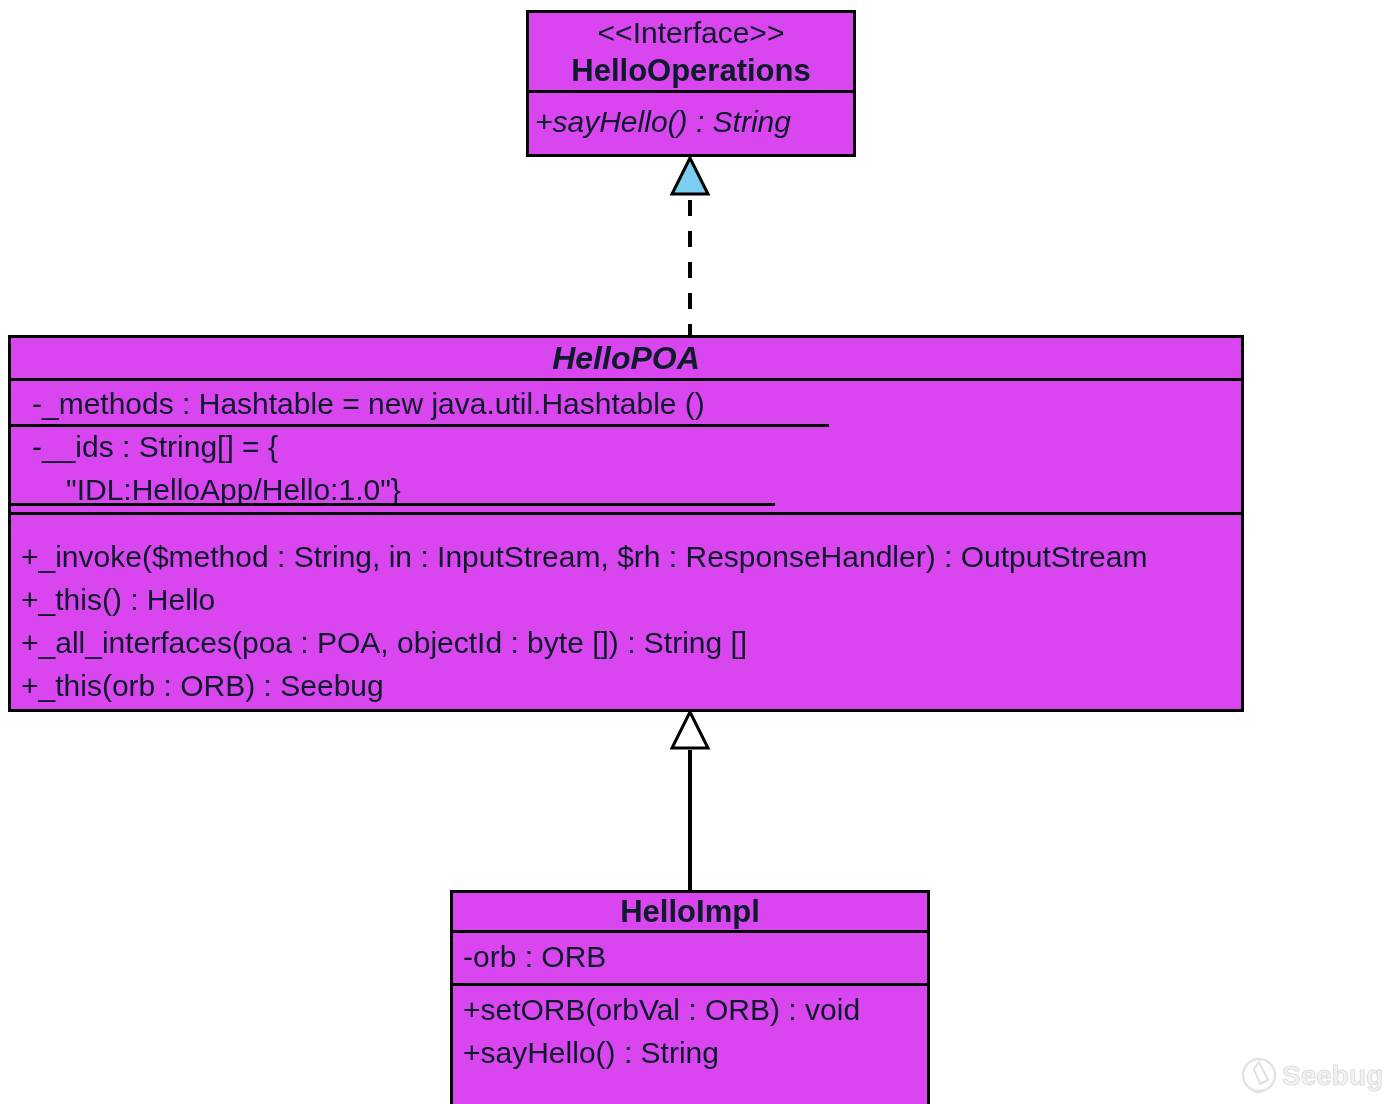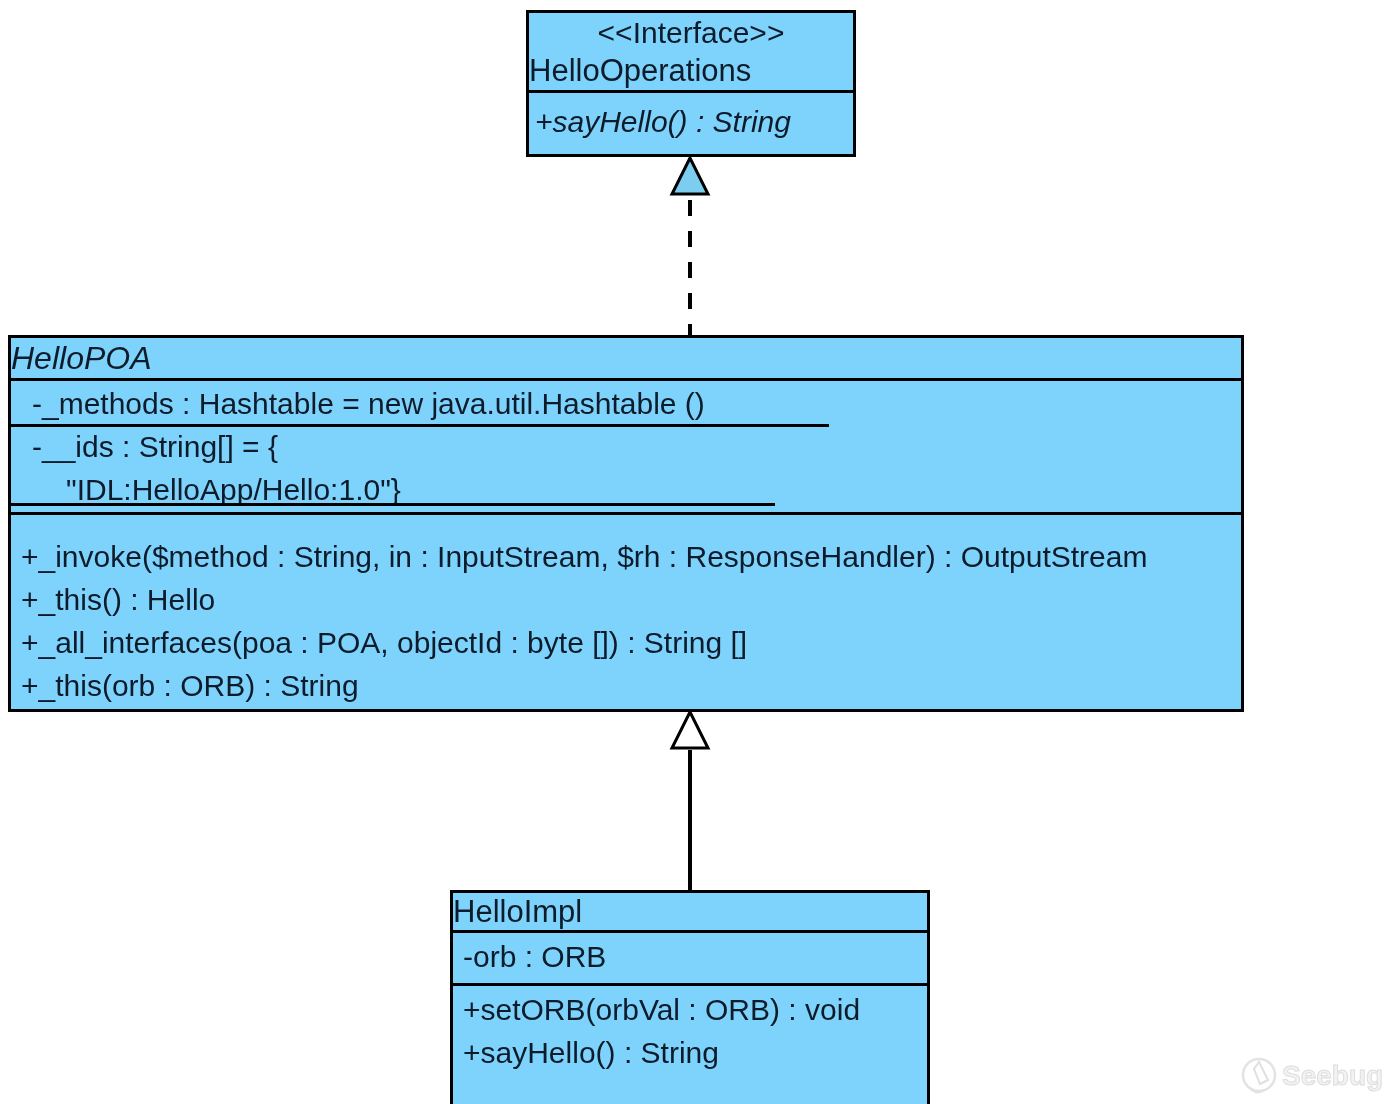--- a/index.html
+++ b/index.html
@@ -12,38 +12,38 @@
     position: relative;
     width: 1386px;
     height: 1104px;
     background: #ffffff;
     overflow: hidden;
   }
   
   .uml-box {
     position: absolute;
     box-sizing: border-box;
-    background: #7dd3fc;
+    background: #d946ef;
     border: 3px solid #000000;
     display: flex;
     flex-direction: column;
     color: #0d1b2a;
   }
   .cmp {
     box-sizing: border-box;
     position: relative;
   }
   .cmp + .cmp {
     border-top: 3px solid #000000;
   }
   .cmp-fill { flex: 1 1 auto; }
   .title-line {
-    text-align: left;
+    text-align: center;
     white-space: pre;
-    font-weight: normal;
+    font-weight: bold;
   }
   .stereotype-line {
     text-align: center;
     white-space: pre;
     font-weight: normal;
   }
   .member {
     white-space: pre;
     padding-left: 10px;
     font-size: 30px;
@@ -127,21 +127,21 @@
       <div class="member">-_methods : Hashtable = new java.util.Hashtable ()</div>
       <div class="member">-__ids : String[] = {</div>
       <div class="member indent">"IDL:HelloApp/Hello:1.0"}</div>
       <div class="static-underline ul-1"></div>
       <div class="static-underline ul-2"></div>
     </div>
     <div class="cmp cmp-methods cmp-fill">
       <div class="member">+_invoke($method : String, in : InputStream, $rh : ResponseHandler) : OutputStream</div>
       <div class="member">+_this() : Hello</div>
       <div class="member">+_all_interfaces(poa : POA, objectId : byte []) : String []</div>
-      <div class="member">+_this(orb : ORB) : String</div>
+      <div class="member">+_this(orb : ORB) : Seebug</div>
     </div>
   </div>
 
   <svg class="arrow-svg arrow-generalization" width="46" height="182" viewBox="0 0 46 182">
     <polygon points="23,2 5,38 41,38" fill="#ffffff" stroke="#000000" stroke-width="3"></polygon>
     <line x1="23" y1="40" x2="23" y2="181" stroke="#000000" stroke-width="4"></line>
   </svg>
 
   <div class="uml-box box-impl">
     <div class="cmp cmp-title">

